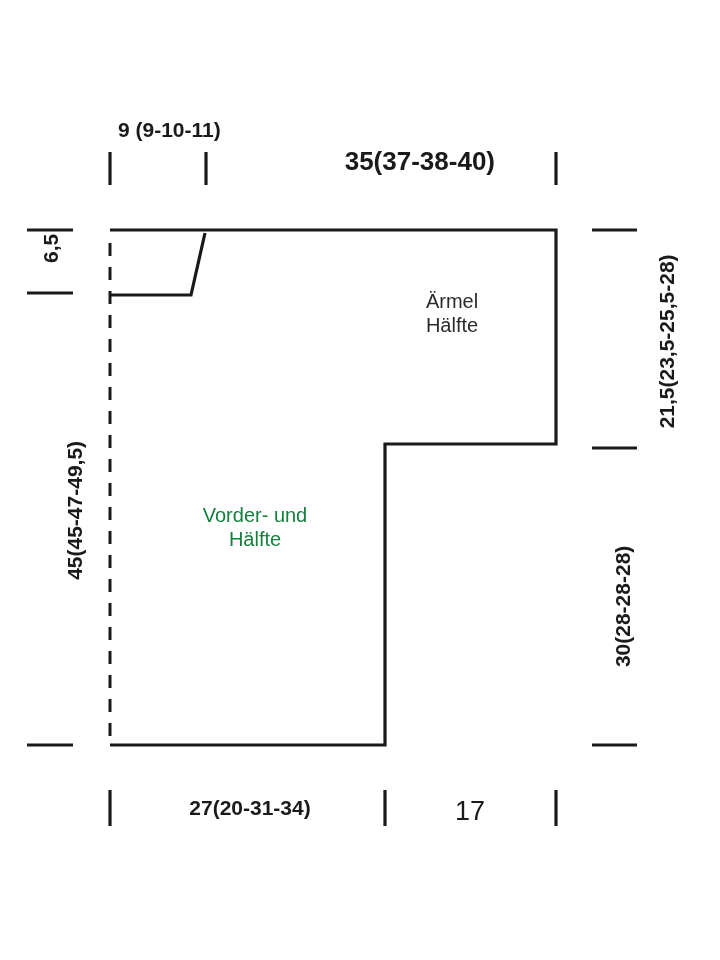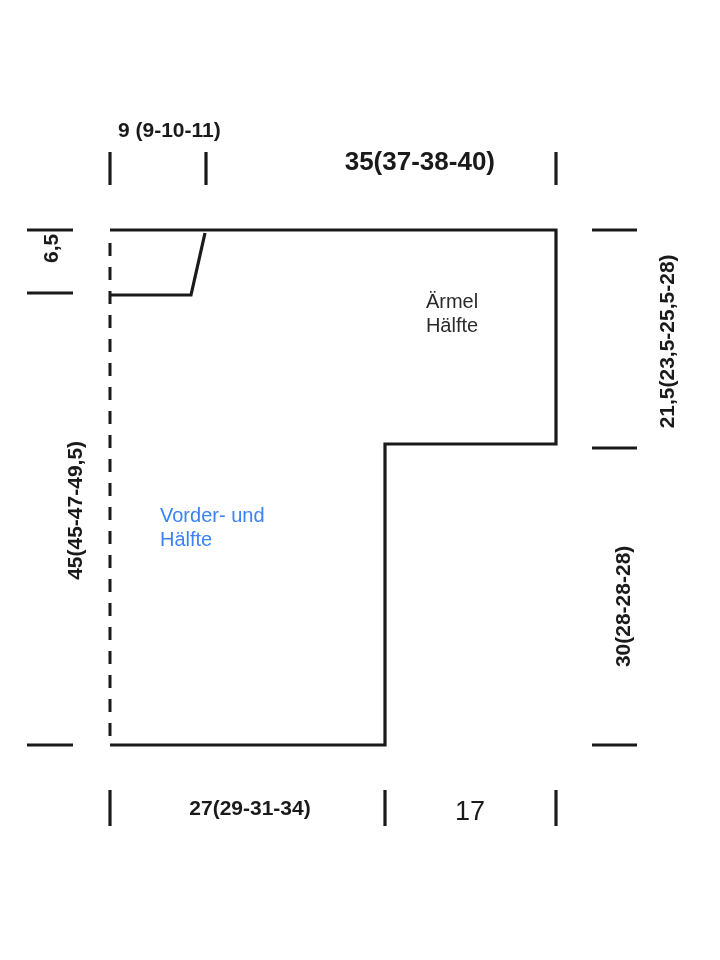--- a/index.html
+++ b/index.html
@@ -120,21 +120,22 @@
     width: 160px;
     font-size: 20px;
     text-align: center;
     color: #2b2b2b;
   }
   #lbl-piece-body {
     left: 160px;
     top: 504px;
     width: 190px;
     font-size: 20px;
-    color: #3b82f6;
+    text-align: center;
+    color: #15803d;
   }
 </style>
 </head>
 <body>
 
 <svg id="diagram" viewBox="0 0 720 960" xmlns="http://www.w3.org/2000/svg">
   <rect x="0" y="0" width="720" height="960" fill="#ffffff"></rect>
 
   <path d="M 110 230 L 556 230 L 556 444 L 385 444 L 385 745 L 110 745" fill="none" stroke="#1a1a1a" stroke-width="3.2" stroke-linejoin="miter"></path>
 
@@ -164,21 +165,21 @@
 <div class="lbl bold" id="lbl-top-sleeve">35(37-38-40)</div>
 
 <div class="lbl bold" id="lbl-left-neck">6,5</div>
 
 <div class="lbl bold" id="lbl-left-body">45(45-47-49,5)</div>
 
 <div class="lbl bold" id="lbl-right-sleeve">21,5(23,5-25,5-28)</div>
 
 <div class="lbl bold" id="lbl-right-body">30(28-28-28)</div>
 
-<div class="lbl bold" id="lbl-bottom-body">27(29-31-34)</div>
+<div class="lbl bold" id="lbl-bottom-body">27(20-31-34)</div>
 
 <div class="lbl" id="lbl-bottom-sleeve">17</div>
 
 <div class="lbl" id="lbl-piece-sleeve">
   <div>Ärmel</div>
   <div>Hälfte</div>
 </div>
 
 <div class="lbl" id="lbl-piece-body">
   <div>Vorder- und</div>

